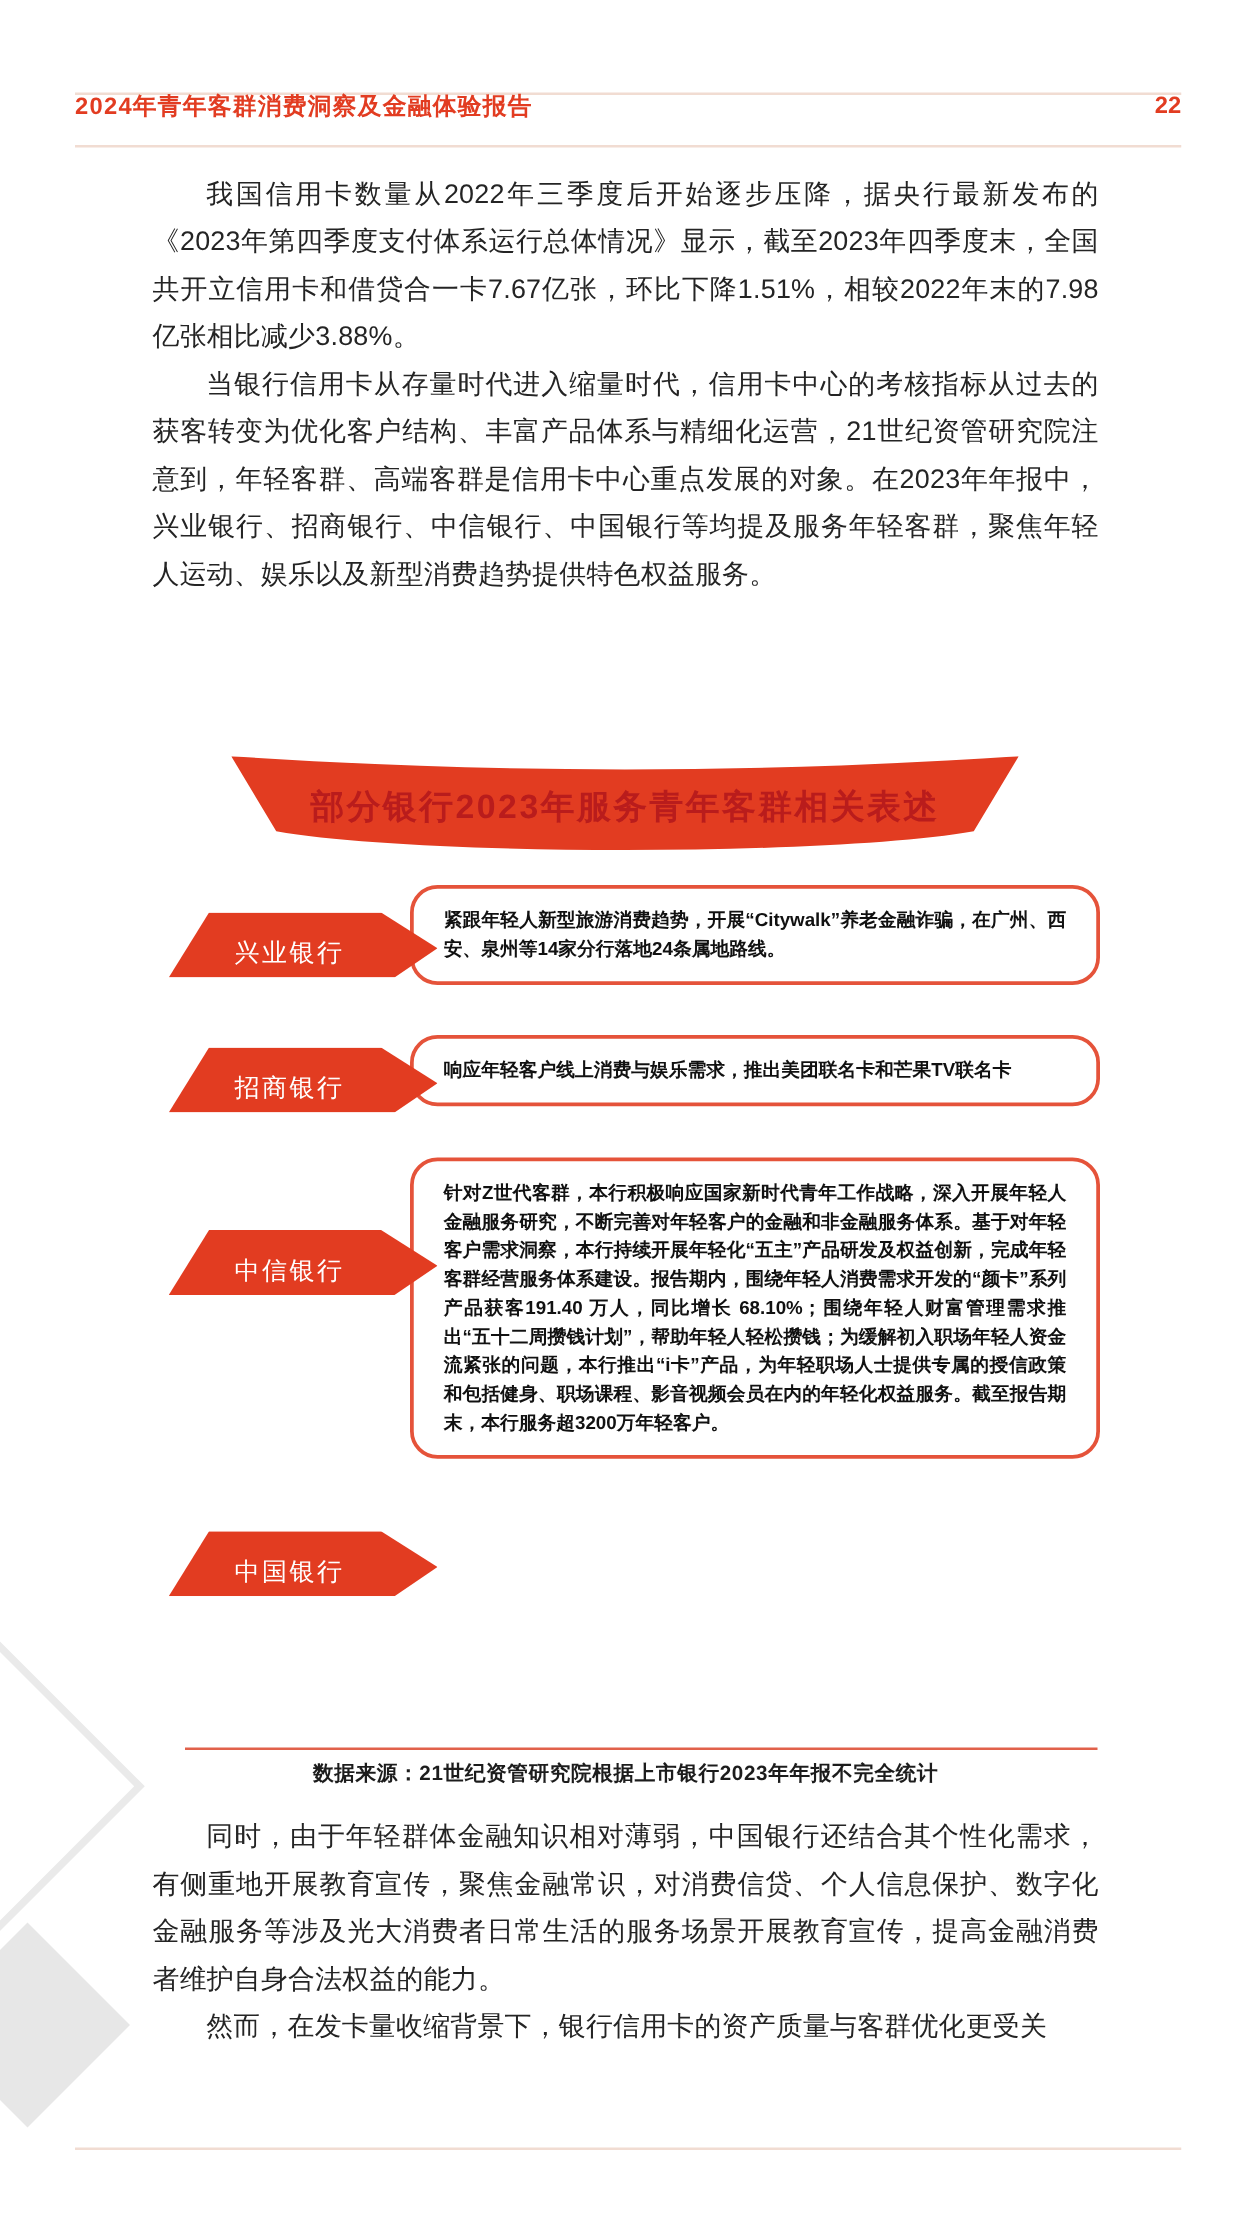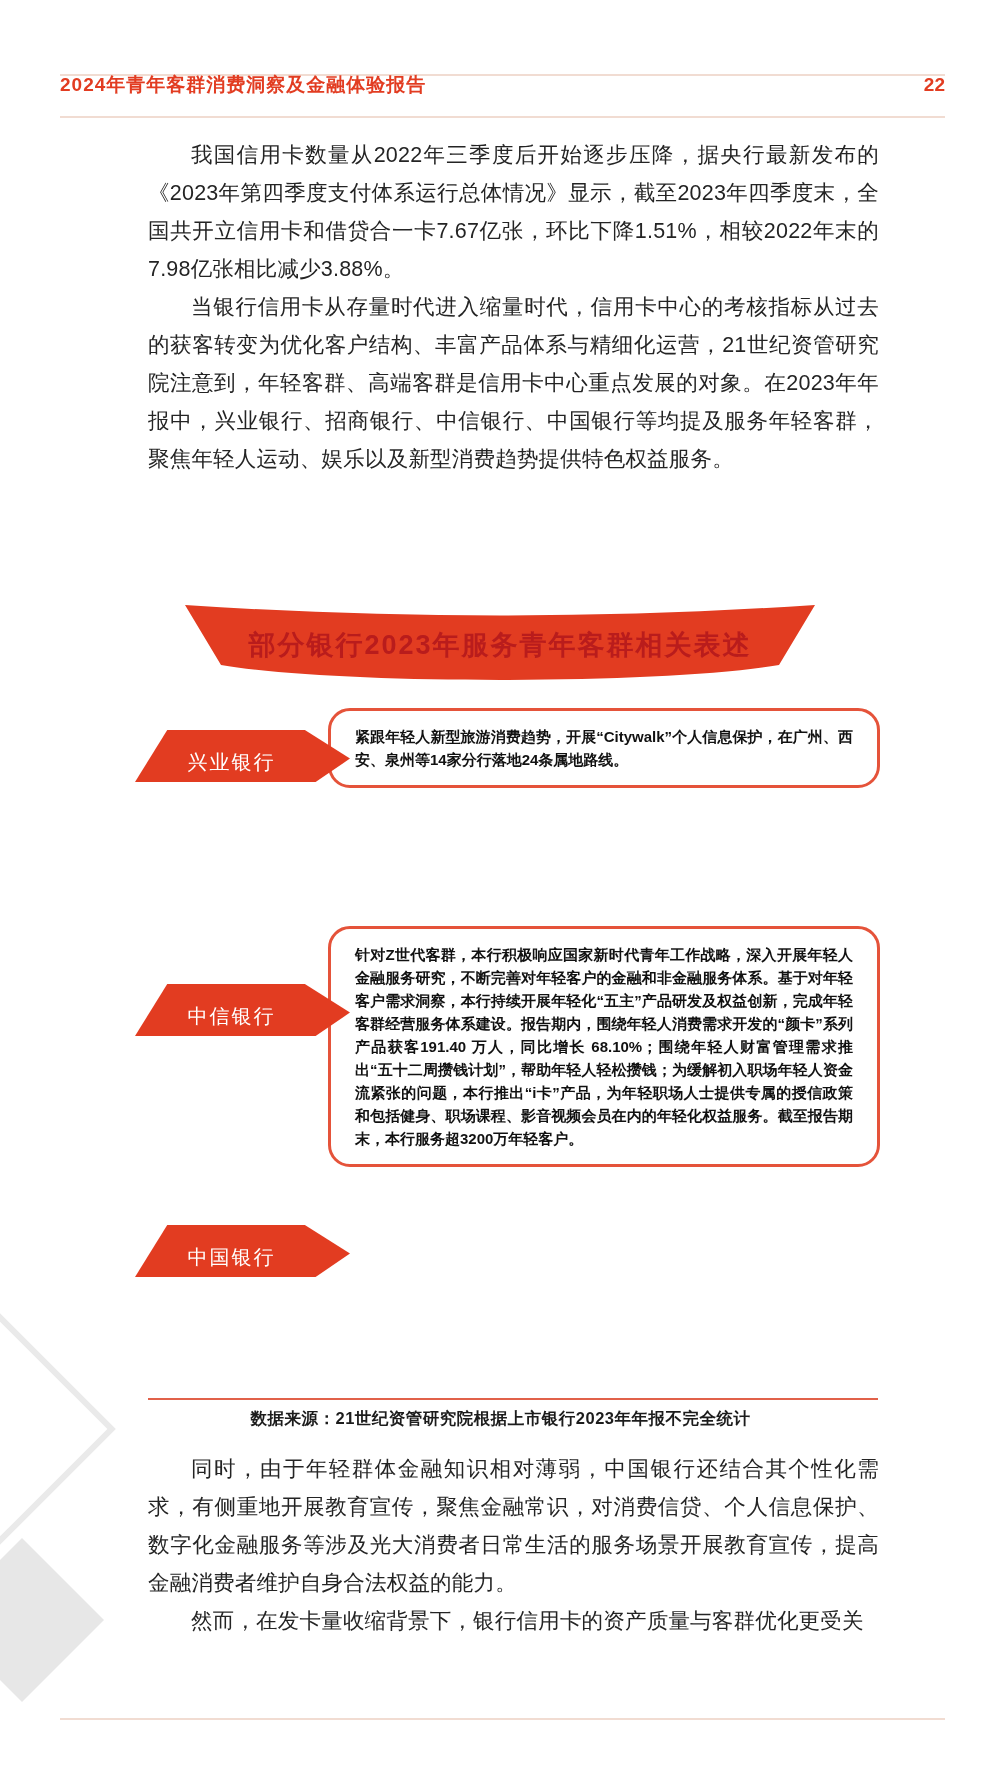--- a/index.html
+++ b/index.html
@@ -30,21 +30,21 @@
     justify-content:space-between;align-items:center;}
   .report-title{color:var(--accent);font-size:19px;font-weight:bold;letter-spacing:1px;}
   .page-number{color:var(--accent);font-size:19px;font-weight:bold;}
 
   
   .body-block{position:absolute;left:122px;width:757px;}
   .block-top{top:136px;}
   .block-bottom{top:1450px;}
   .body-p{font-size:21.5px;line-height:38px;text-align:justify;color:var(--text);
     letter-spacing:0.2px;}
-  .body-p.indent{text-indent:2em;margin-left:26px;}
+  .body-p.indent{text-indent:2em;}
 
   
   .banner{position:absolute;top:605px;left:185px;width:630px;height:76px;}
   .banner svg{position:absolute;inset:0;}
   .banner-text{position:absolute;left:0;right:0;top:22px;text-align:center;
     color:#b91c1c;font-size:27px;font-weight:bold;letter-spacing:2px;}
 
   
   .bank-row{position:absolute;left:135px;width:745px;}
   .row1{top:708px;}
@@ -94,24 +94,32 @@
       <path d="M0,0 C210,14 420,14 630,0 L594,60 C480,80 150,80 36,60 Z" fill="#e23c21"></path>
     </svg>
     <span class="banner-text">部分银行2023年服务青年客群相关表述</span>
   </div>
 
   <div class="bank-row row1">
     <div class="bank-label">
       <span>兴业银行</span>
     </div>
     <div class="bank-bubble">
-      <p>紧跟年轻人新型旅游消费趋势，开展“Citywalk”个人信息保护，在广州、西安、泉州等14家分行落地24条属地路线。</p>
+      <p>紧跟年轻人新型旅游消费趋势，开展“Citywalk”养老金融诈骗，在广州、西安、泉州等14家分行落地24条属地路线。</p>
     </div>
   </div>
 
+  <div class="bank-row row2">
+    <div class="bank-label">
+      <span>招商银行</span>
+    </div>
+    <div class="bank-bubble">
+      <p>响应年轻客户线上消费与娱乐需求，推出美团联名卡和芒果TV联名卡</p>
+    </div>
+  </div>
 
   <div class="bank-row row3">
     <div class="bank-label">
       <span>中信银行</span>
     </div>
     <div class="bank-bubble">
       <p>针对Z世代客群，本行积极响应国家新时代青年工作战略，深入开展年轻人金融服务研究，不断完善对年轻客户的金融和非金融服务体系。基于对年轻客户需求洞察，本行持续开展年轻化“五主”产品研发及权益创新，完成年轻客群经营服务体系建设。报告期内，围绕年轻人消费需求开发的“颜卡”系列产品获客191.40 万人，同比增长 68.10%；围绕年轻人财富管理需求推出“五十二周攒钱计划”，帮助年轻人轻松攒钱；为缓解初入职场年轻人资金流紧张的问题，本行推出“i卡”产品，为年轻职场人士提供专属的授信政策和包括健身、职场课程、影音视频会员在内的年轻化权益服务。截至报告期末，本行服务超3200万年轻客户。</p>
     </div>
   </div>
 

